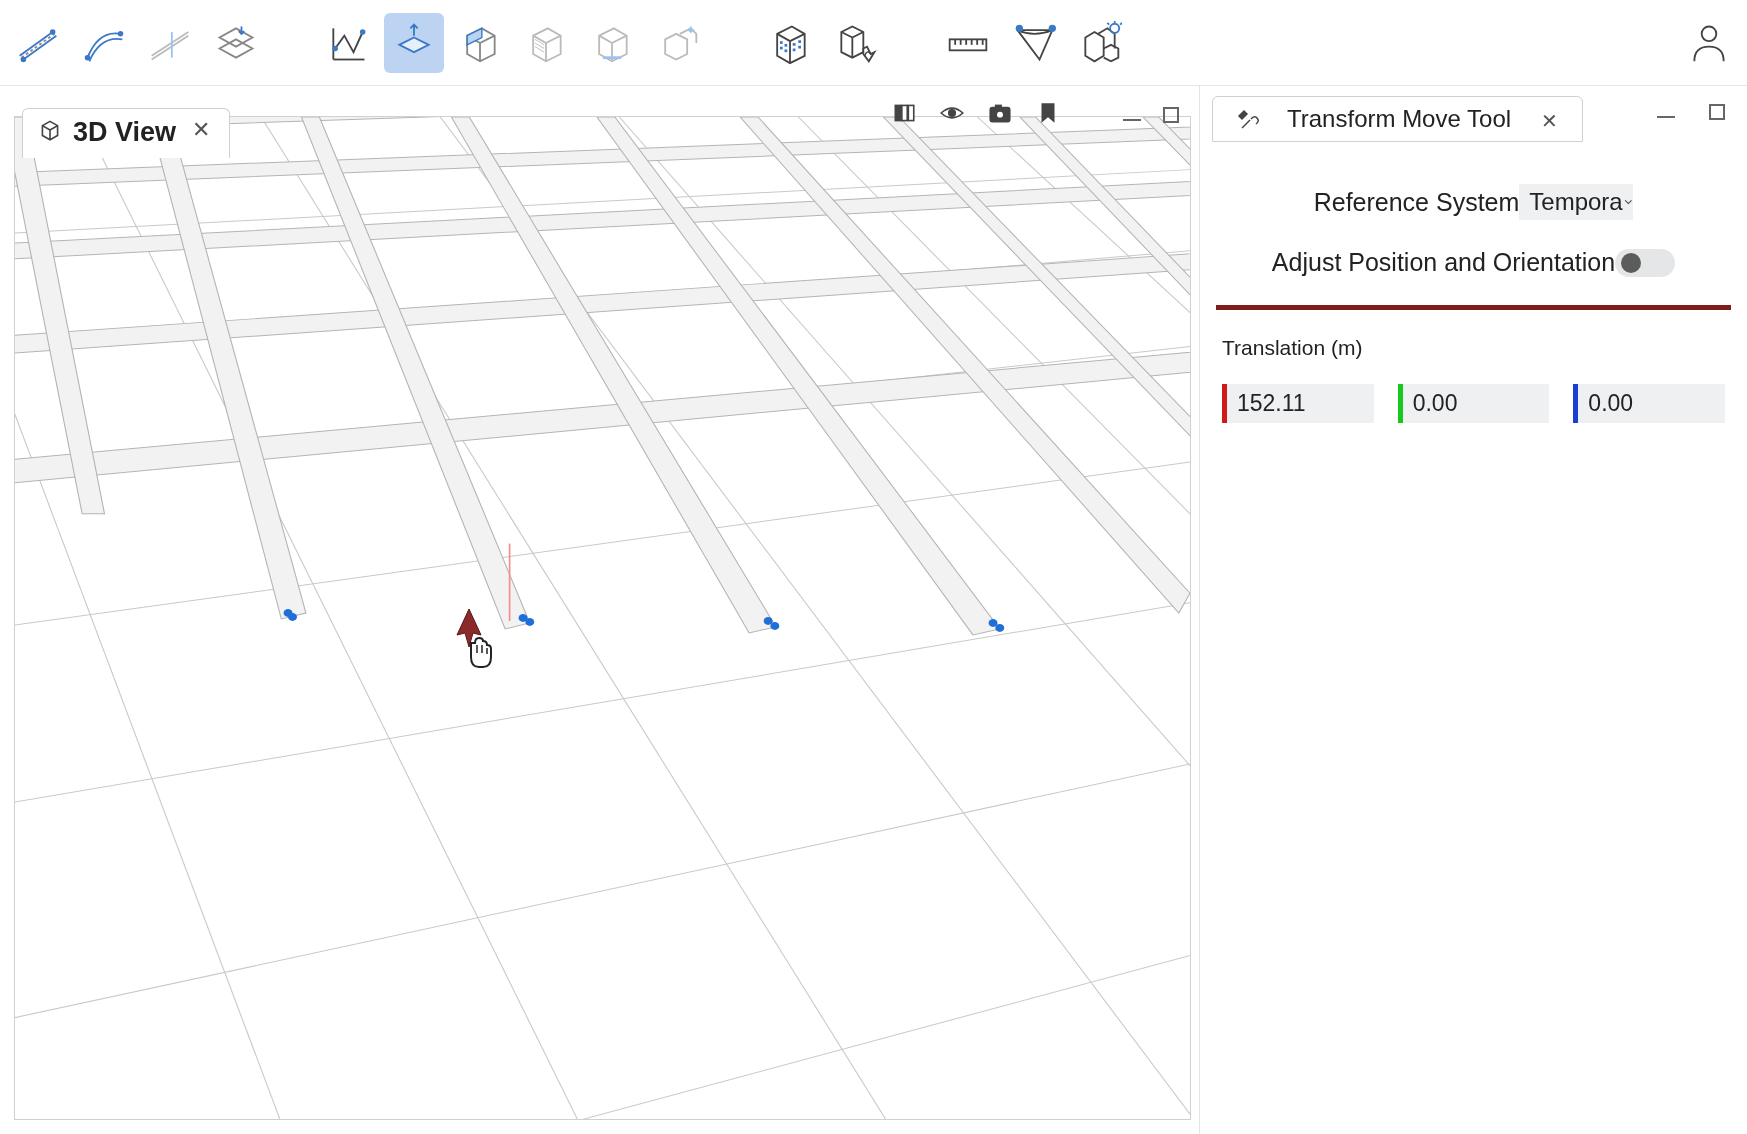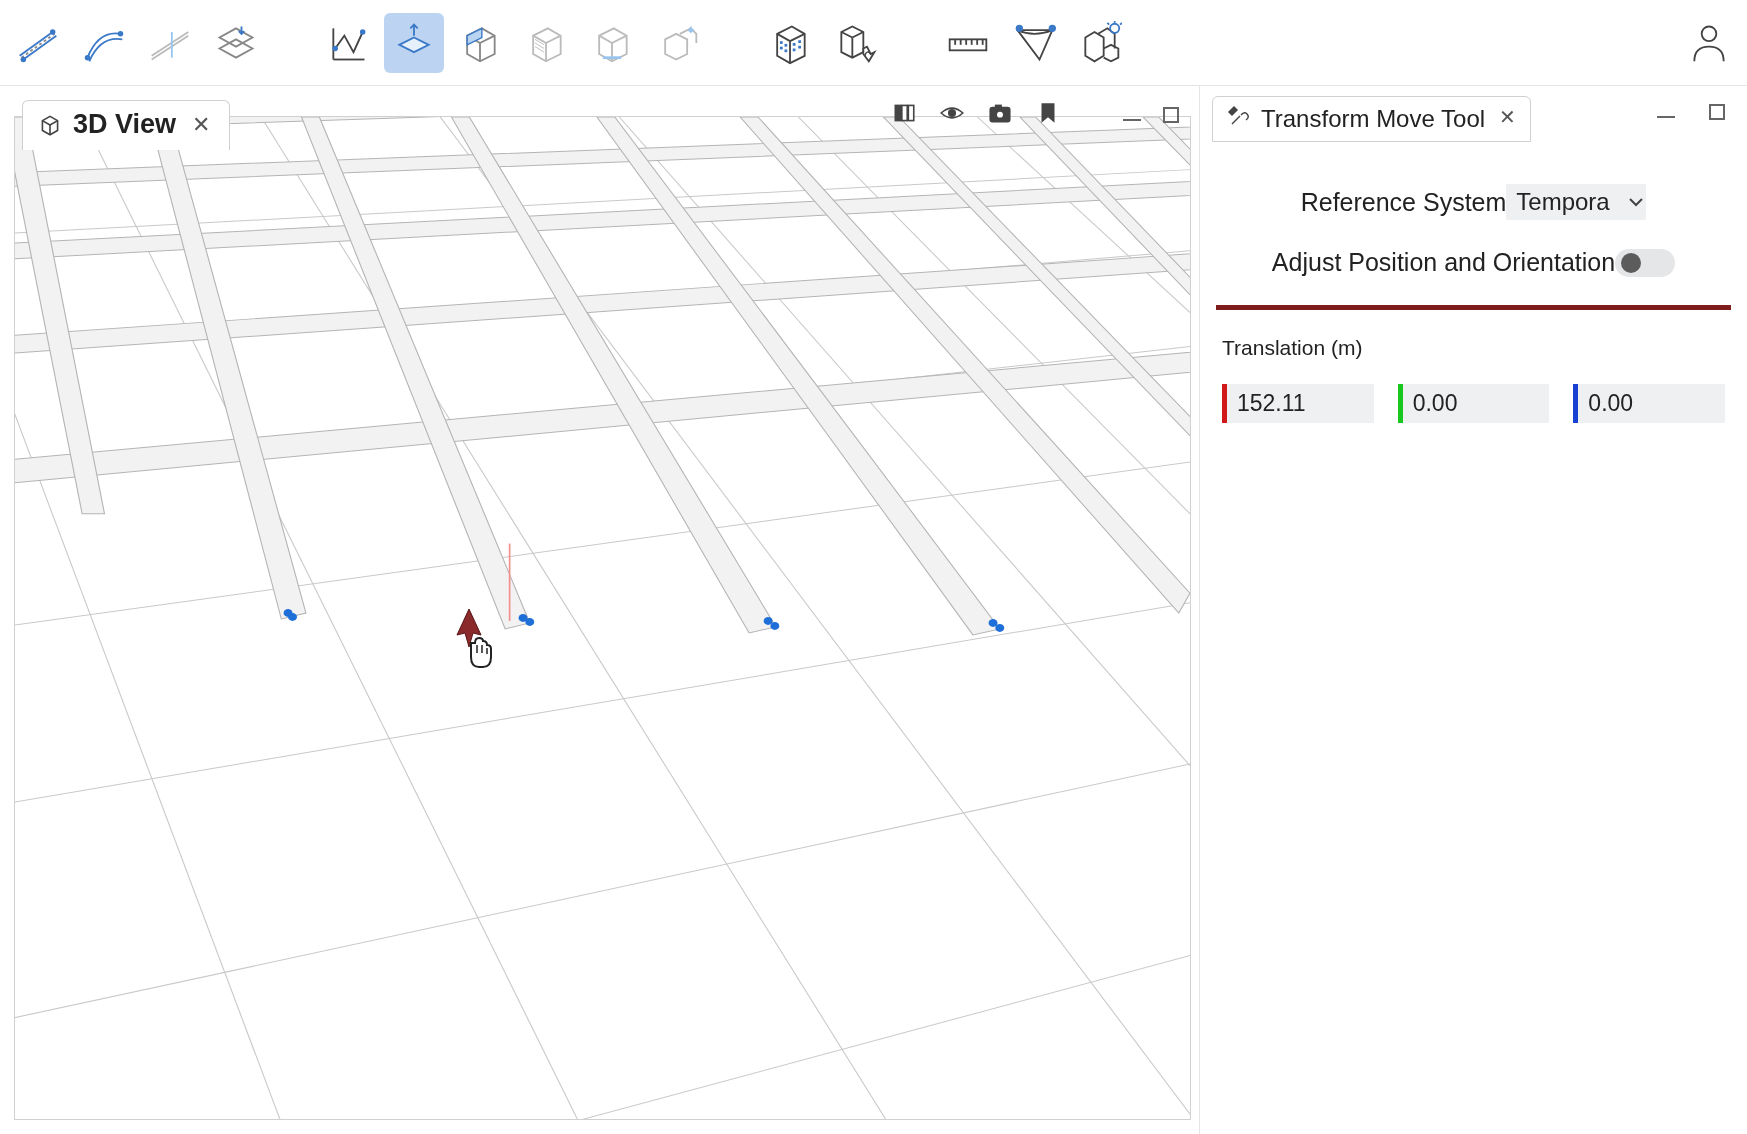--- a/index.html
+++ b/index.html
@@ -52,23 +52,23 @@
     position: absolute;
     left: 14px; right: 8px; top: 30px; bottom: 14px;
     border: 1px solid #d0d0d0;
     overflow: hidden;
   }
 
   
   .view-tab {
     position: absolute;
     left: 22px;
-    top: 14px;
-    display: flex;
-    align-items: center;
+    top: 22px;
+    display: flex;
+    align-items: flex-start;
     gap: 10px;
     background: #fff;
     border: 1px solid #d0d0d0;
     border-bottom: none;
     border-radius: 6px 6px 0 0;
     padding: 8px 18px 10px 14px;
     font-size: 27px;
     font-weight: 700;
     z-index: 5;
   }
@@ -99,25 +99,25 @@
 
   
   .side-panel {
     width: 548px;
     border-left: 1px solid #e5e5e5;
     padding: 10px 6px 10px 6px;
     position: relative;
   }
   .side-tab {
     display: flex;
-    align-items: flex-start;
-    gap: 10px;
+    align-items: flex-end;
+    gap: 26px;
     border: 1px solid #d0d0d0;
     border-radius: 6px 6px 0 0;
-    padding: 8px 14px;
+    padding: 8px 24px;
     font-size: 24px;
     width: fit-content;
     margin-left: 6px;
   }
   .side-tab .close { font-size: 20px; color: #555; margin-left: 4px;}
   .side-winctl {
     position: absolute;
     right: 22px;
     top: 18px;
     display: flex;
@@ -134,21 +134,21 @@
     justify-content: center;
     padding: 14px 6px;
   }
   .row.border-b { border-bottom: 5px solid #7f1d1d; padding-bottom: 28px; margin-bottom: 8px;}
   .select {
     display: flex;
     align-items: center;
     background: #eef0f2;
     padding: 4px 0 4px 10px;
     font-size: 24px;
-    width: 140px;
+    width: 114px;
     overflow: hidden;
     white-space: nowrap;
   }
   .select .chev { margin-left: auto; }
   .toggle {
     width: 60px; height: 28px;
     background: #e4e6e8;
     border-radius: 16px;
     position: relative;
   }

